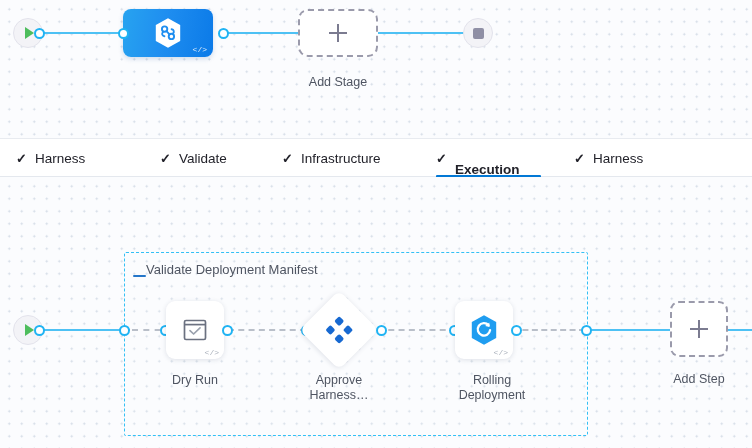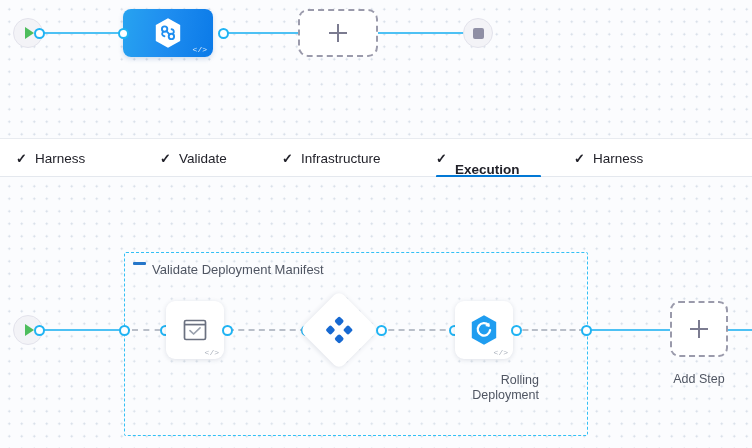--- a/index.html
+++ b/index.html
@@ -175,21 +175,21 @@
   
   #step-group {
     position: absolute;
     box-sizing: border-box;
     border: 1.4px dashed #33c0f5;
     background: rgba(255,255,255,0.10);
     border-radius: 2px;
   }
   #group-header {
     position: absolute;
-    display: flex; align-items: flex-start; gap: 6px;
+    display: flex; align-items: flex-end; 
     font-size: 13px;
     color: #4f5562;
     white-space: nowrap;
   }
   #group-header .collapse-icon {
     width: 13px; height: 2.5px;
     background: #2576c9;
     border-radius: 1px;
     cursor: pointer;
   }
@@ -222,20 +222,21 @@
         </g>
       </svg>
       <span class="code-tag">&lt;/&gt;</span>
     </div>
     <div class="port" style="left:118px; top:28px;"></div>
     <div class="port" style="left:218px; top:28px;"></div>
 
     <div class="add-node" id="add-stage" style="left:298px; top:9px;">
       <div class="plus"></div>
     </div>
+    <div class="node-label" style="left:278px; top:75px; width:120px;">Add Stage</div>
 
     <div class="port" style="left:466px; top:28px;"></div>
     <div class="terminal" style="left:463px; top:18px;">
       <div class="stop-sq"></div>
     </div>
   </div>
 
   <div id="tabbar">
     <div class="tab" style="left:16px;">
       <span class="check">✓</span>
@@ -290,47 +291,50 @@
 
     <div class="step-node" style="left:166px; top:124px;">
       <svg class="ico" width="26" height="24" viewBox="0 0 26 24">
         <rect x="2.5" y="2.5" width="21" height="19" rx="1.5" fill="#ffffff" stroke="#6b7180" stroke-width="1.7"></rect>
         <path d="M2.5 6.6 H23.5" stroke="#6b7180" stroke-width="1.7"></path>
         <path d="M8 12.6 L11.6 16 L18 9.8" fill="none" stroke="#9aa1ad" stroke-width="1.7" stroke-linecap="round" stroke-linejoin="round"></path>
       </svg>
       <span class="code-tag">&lt;/&gt;</span>
     </div>
     <div class="port" style="left:222px; top:148px;"></div>
+    <div class="node-label" style="left:135px; top:196px; width:120px;">Dry Run</div>
 
     <div class="port" style="left:301px; top:148px;"></div>
 
     <div class="step-node diamond" style="left:311px; top:125px;">
       <svg class="ico" width="28" height="28" viewBox="0 0 28 28">
         <g fill="#1769d1">
           <rect x="10.6" y="1.6" width="7.2" height="7.2" rx="1.9" transform="rotate(45 14.2 5.2)"></rect>
           <rect x="10.6" y="19.2" width="7.2" height="7.2" rx="1.9" transform="rotate(45 14.2 22.8)"></rect>
           <rect x="1.8" y="10.4" width="7.2" height="7.2" rx="1.9" transform="rotate(45 5.4 14)"></rect>
           <rect x="19.4" y="10.4" width="7.2" height="7.2" rx="1.9" transform="rotate(45 23 14)"></rect>
         </g>
       </svg>
     </div>
     <div class="port" style="left:376px; top:148px;"></div>
+    <div class="node-label" style="left:279px; top:196px; width:120px;">Approve
+Harness…</div>
 
     <div class="port" style="left:449px; top:148px;"></div>
 
     <div class="step-node" style="left:455px; top:124px;">
       <svg class="ico" width="30" height="32" viewBox="0 0 30 32">
         <path d="M15 1.2 L27.2 8.1 L27.2 23.9 L15 30.8 L2.8 23.9 L2.8 8.1 Z" fill="#1f9df0"></path>
         <path d="M19.6 11.2 A6.2 6.2 0 1 0 21.1 16.2" fill="none" stroke="#ffffff" stroke-width="2.3" stroke-linecap="round"></path>
         <path d="M20.3 8.6 L20.6 13.1 L16.2 12.0 Z" fill="#ffffff"></path>
       </svg>
       <span class="code-tag">&lt;/&gt;</span>
     </div>
     <div class="port" style="left:511px; top:148px;"></div>
-    <div class="node-label" style="left:419px; top:196px; width:120px;text-align:right;">Rolling
+    <div class="node-label" style="left:432px; top:196px; width:120px;">Rolling
 Deployment</div>
 
     <div class="port" style="left:581px; top:148px;"></div>
 
     <div class="add-node" id="add-step" style="left:670px; top:124px;">
       <div class="plus"></div>
     </div>
     <div class="node-label" style="left:639px; top:195px; width:120px;">Add Step</div>
   </div>
 

